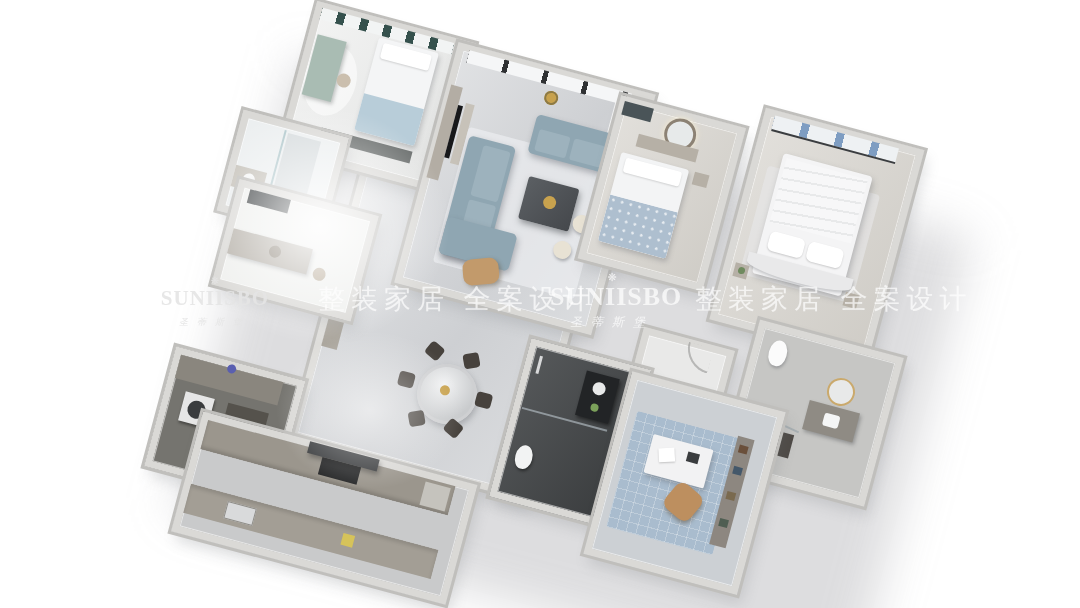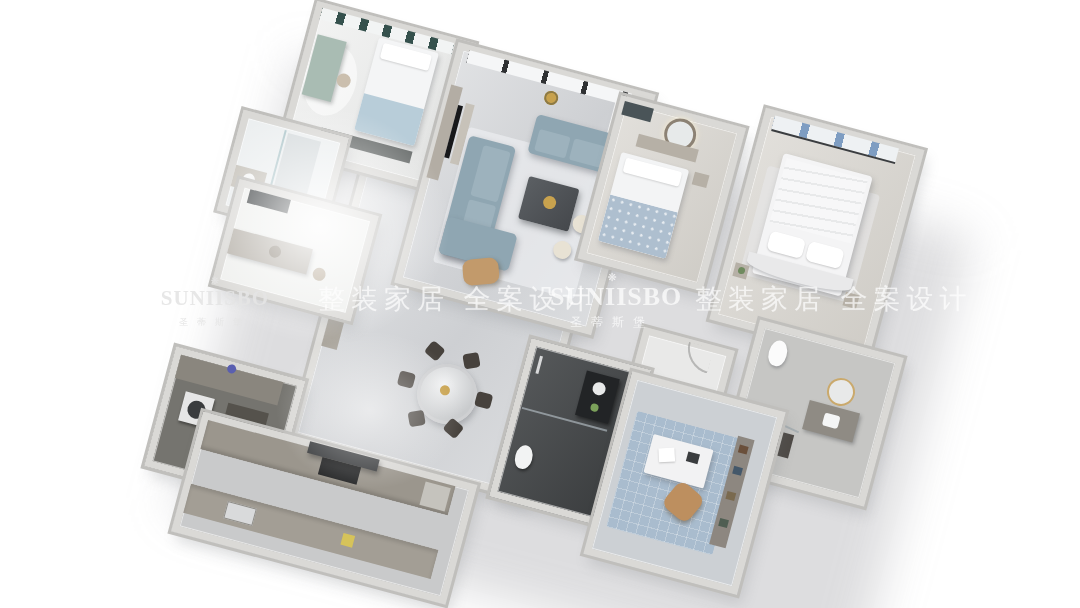--- a/index.html
+++ b/index.html
@@ -17,21 +17,21 @@
 
   .floor-marble{background:linear-gradient(115deg,rgba(255,255,255,.30),rgba(40,40,50,.03) 55%,rgba(255,255,255,.18)),#d3d5d8;}
   .floor-light{background:linear-gradient(115deg,rgba(255,255,255,.5),rgba(0,0,0,.02)),#e6e7e6;}
   .floor-graywood{background:linear-gradient(115deg,rgba(255,255,255,.25),rgba(0,0,0,.04)),#d8d5cf;}
   .floor-dark{background:linear-gradient(115deg,rgba(255,255,255,.08),rgba(0,0,0,.18)),#474a4c;}
 
   
   .wm{position:absolute;z-index:40;pointer-events:none;text-align:center;}
   .wm-logo .latin{font-family:"Liberation Serif",serif;font-weight:bold;letter-spacing:1px;margin-top:21px;}
   .wm-logo .crown{display:block;line-height:10px;}
-  .wm-logo .cn{letter-spacing:9px;text-indent:9px;}
+  .wm-logo .cn{letter-spacing:9px;text-indent:9px;font-style:italic;}
   .wm-slogan{font-size:27px;letter-spacing:6px;color:rgba(255,255,255,.62);white-space:nowrap;
              text-shadow:0 0 1px rgba(255,255,255,.25);}
   .glow{position:absolute;z-index:25;pointer-events:none;
         background:radial-gradient(closest-side,rgba(255,255,255,.92),rgba(255,255,255,0) 72%);}
 </style>
 </head>
 <body>
 
 <div class="stage">
 

